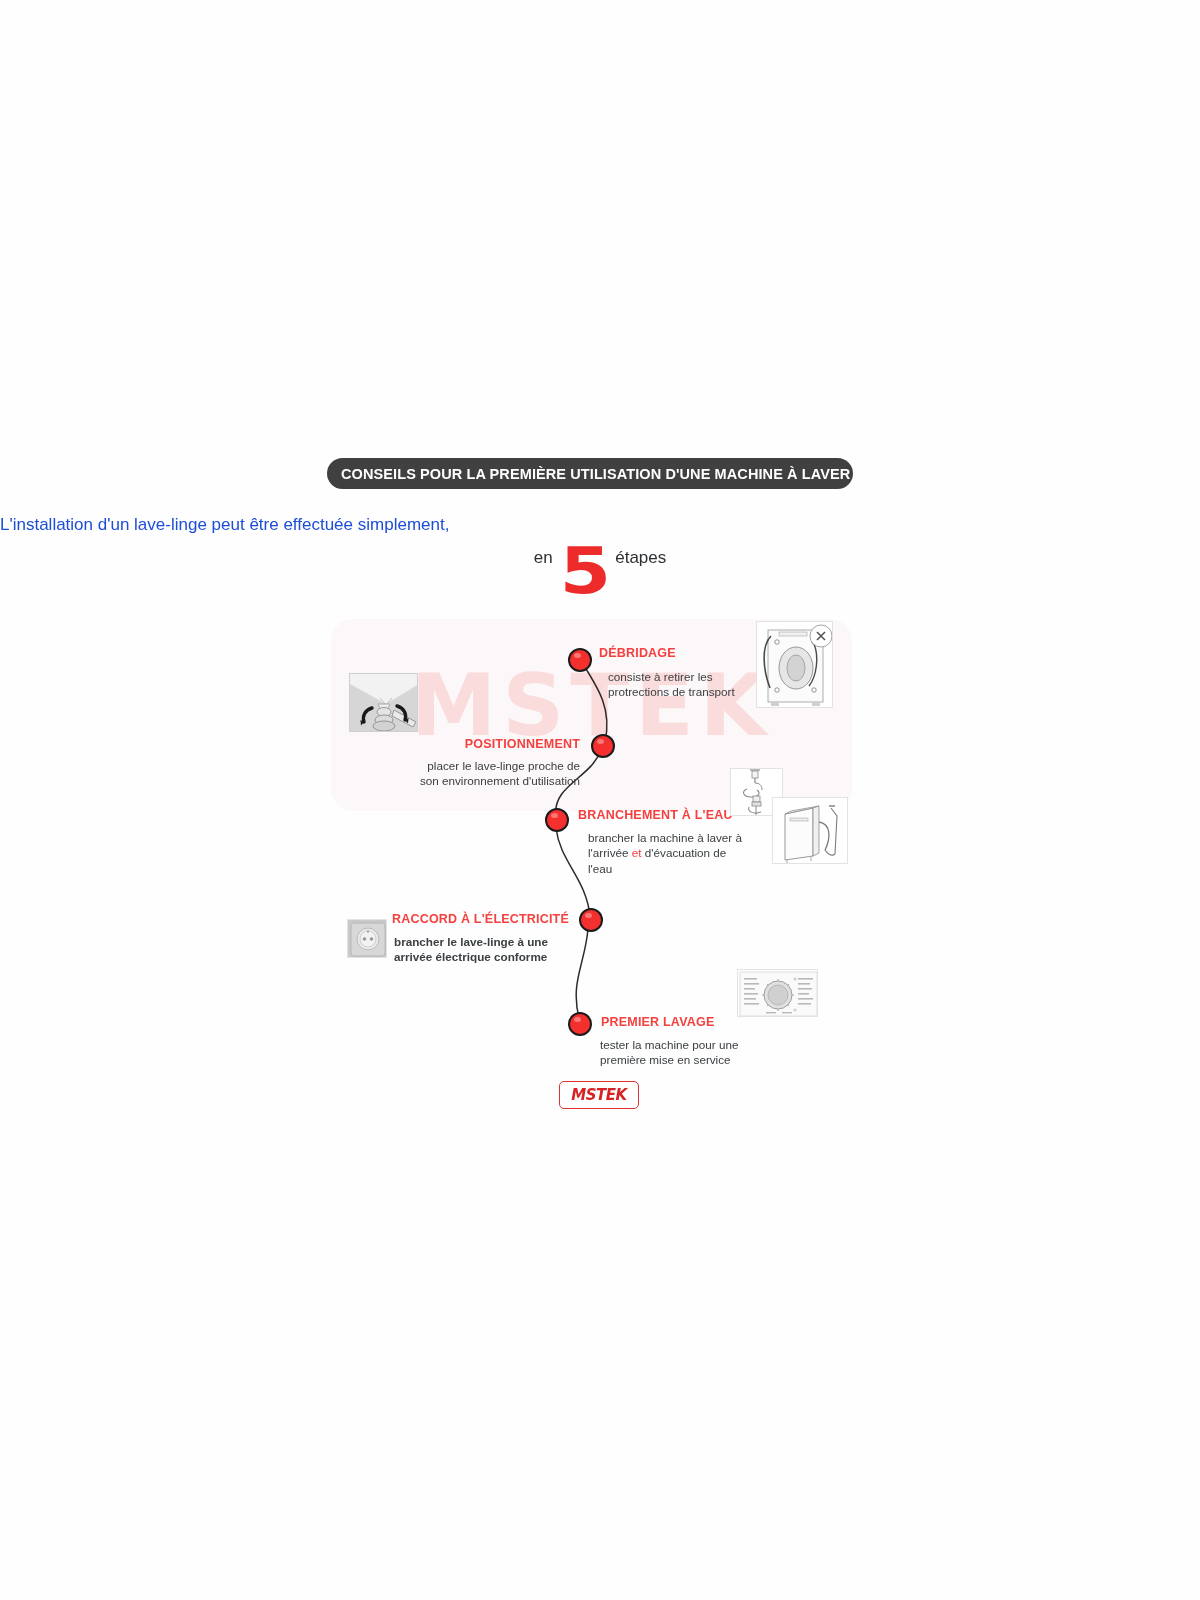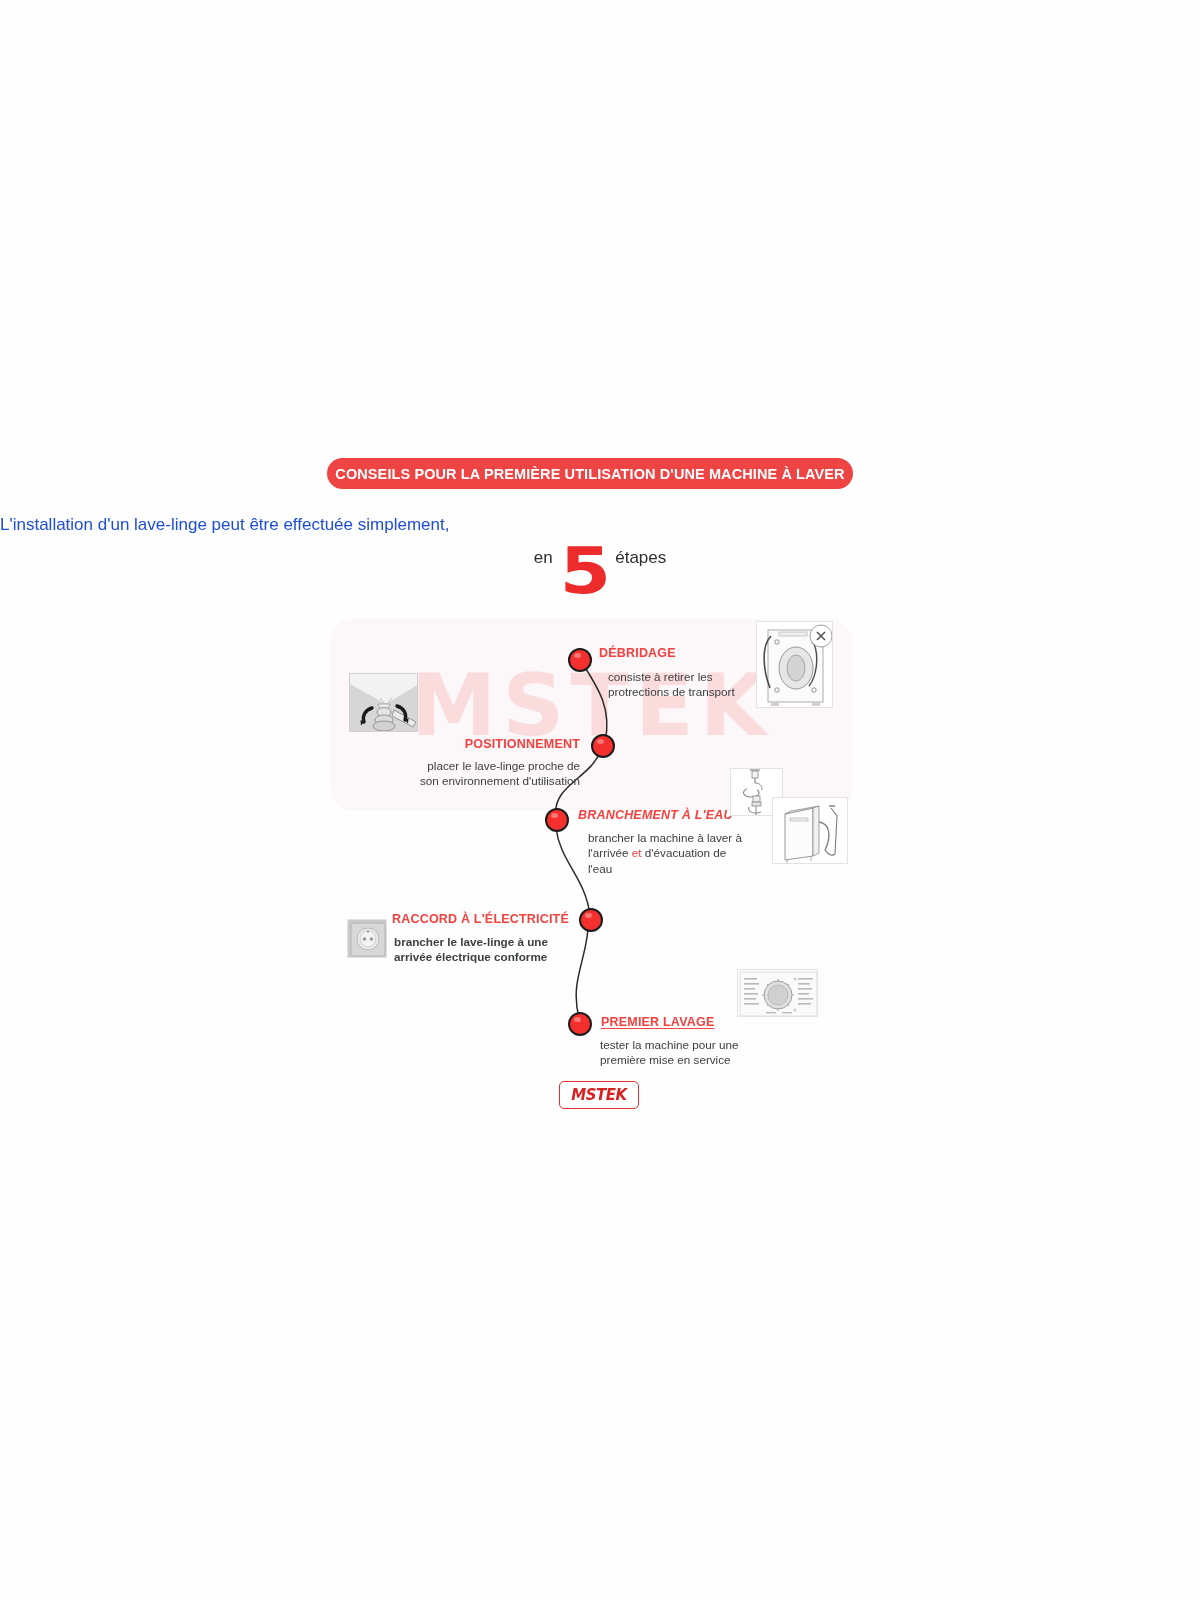--- a/index.html
+++ b/index.html
@@ -23,25 +23,24 @@
     background: #fefefe;
   }
 
   
   #banner {
     position: absolute;
     left: 327px;
     top: 458px;
     width: 526px;
     height: 31px;
-    background: #ef4444;
+    background: #404040;
     border-radius: 16px;
     display: flex;
     align-items: center;
-    justify-content: center;
     box-sizing: border-box;
     padding: 0 14px;
   }
   #banner-text {
     color: #ffffff;
     font-size: 14.5px;
     font-weight: bold;
     letter-spacing: 0.1px;
     white-space: nowrap;
   }
@@ -133,21 +132,20 @@
   
   .step-title {
     position: absolute;
     color: #f4403f;
     font-size: 12.5px;
     font-weight: bold;
     letter-spacing: 0.2px;
     white-space: nowrap;
   }
   .step-title.underlined {
-    text-decoration: underline;
     text-underline-offset: 2px;
   }
   .step-desc {
     position: absolute;
     color: #3c4043;
     font-size: 11.7px;
     line-height: 1.32;
   }
   .step-desc .hl { color: #f4403f; }
 
@@ -260,21 +258,21 @@
       <ellipse cx="34" cy="46" rx="9" ry="5" fill="#dcdcdc" stroke="#8f8f8f" stroke-width="0.9"></ellipse>
       <ellipse cx="34" cy="52" rx="11" ry="5" fill="#d2d2d2" stroke="#8f8f8f" stroke-width="0.9"></ellipse>
       <path d="M44 36 L66 48 L63 53 L42 42 Z" fill="#e9e9e9" stroke="#8f8f8f" stroke-width="0.9"></path>
       <path d="M22 34 C15 36 12 42 14 48" fill="none" stroke="#1a1a1a" stroke-width="3.4" stroke-linecap="round"></path>
       <path d="M14 48 l-3.5 -2 l0.5 5.5 Z" fill="#1a1a1a"></path>
       <path d="M47 32 C54 34 57 40 55 46" fill="none" stroke="#1a1a1a" stroke-width="3.4" stroke-linecap="round"></path>
       <path d="M55 46 l3.5 -2 l-0.5 5.5 Z" fill="#1a1a1a"></path>
     </svg>
   </div>
 
-  <div class="step-title" style="left:578px; top:808px;font-style:italic;">BRANCHEMENT À L'EAU</div>
+  <div class="step-title" style="left:578px; top:808px;">BRANCHEMENT À L'EAU</div>
   <div class="step-desc" style="left:588px; top:830px;">
     <div>brancher la machine à laver à</div>
     <div>
       <span>l'arrivée </span><span class="hl">et</span><span> d'évacuation de</span>
     </div>
     <div>l'eau</div>
   </div>
   <div class="imgbox" style="left:730px; top:768px; width:53px; height:48px;">
     <svg width="53" height="48" viewBox="0 0 53 48">
       <rect x="0" y="0" width="53" height="48" fill="#ffffff"></rect>

